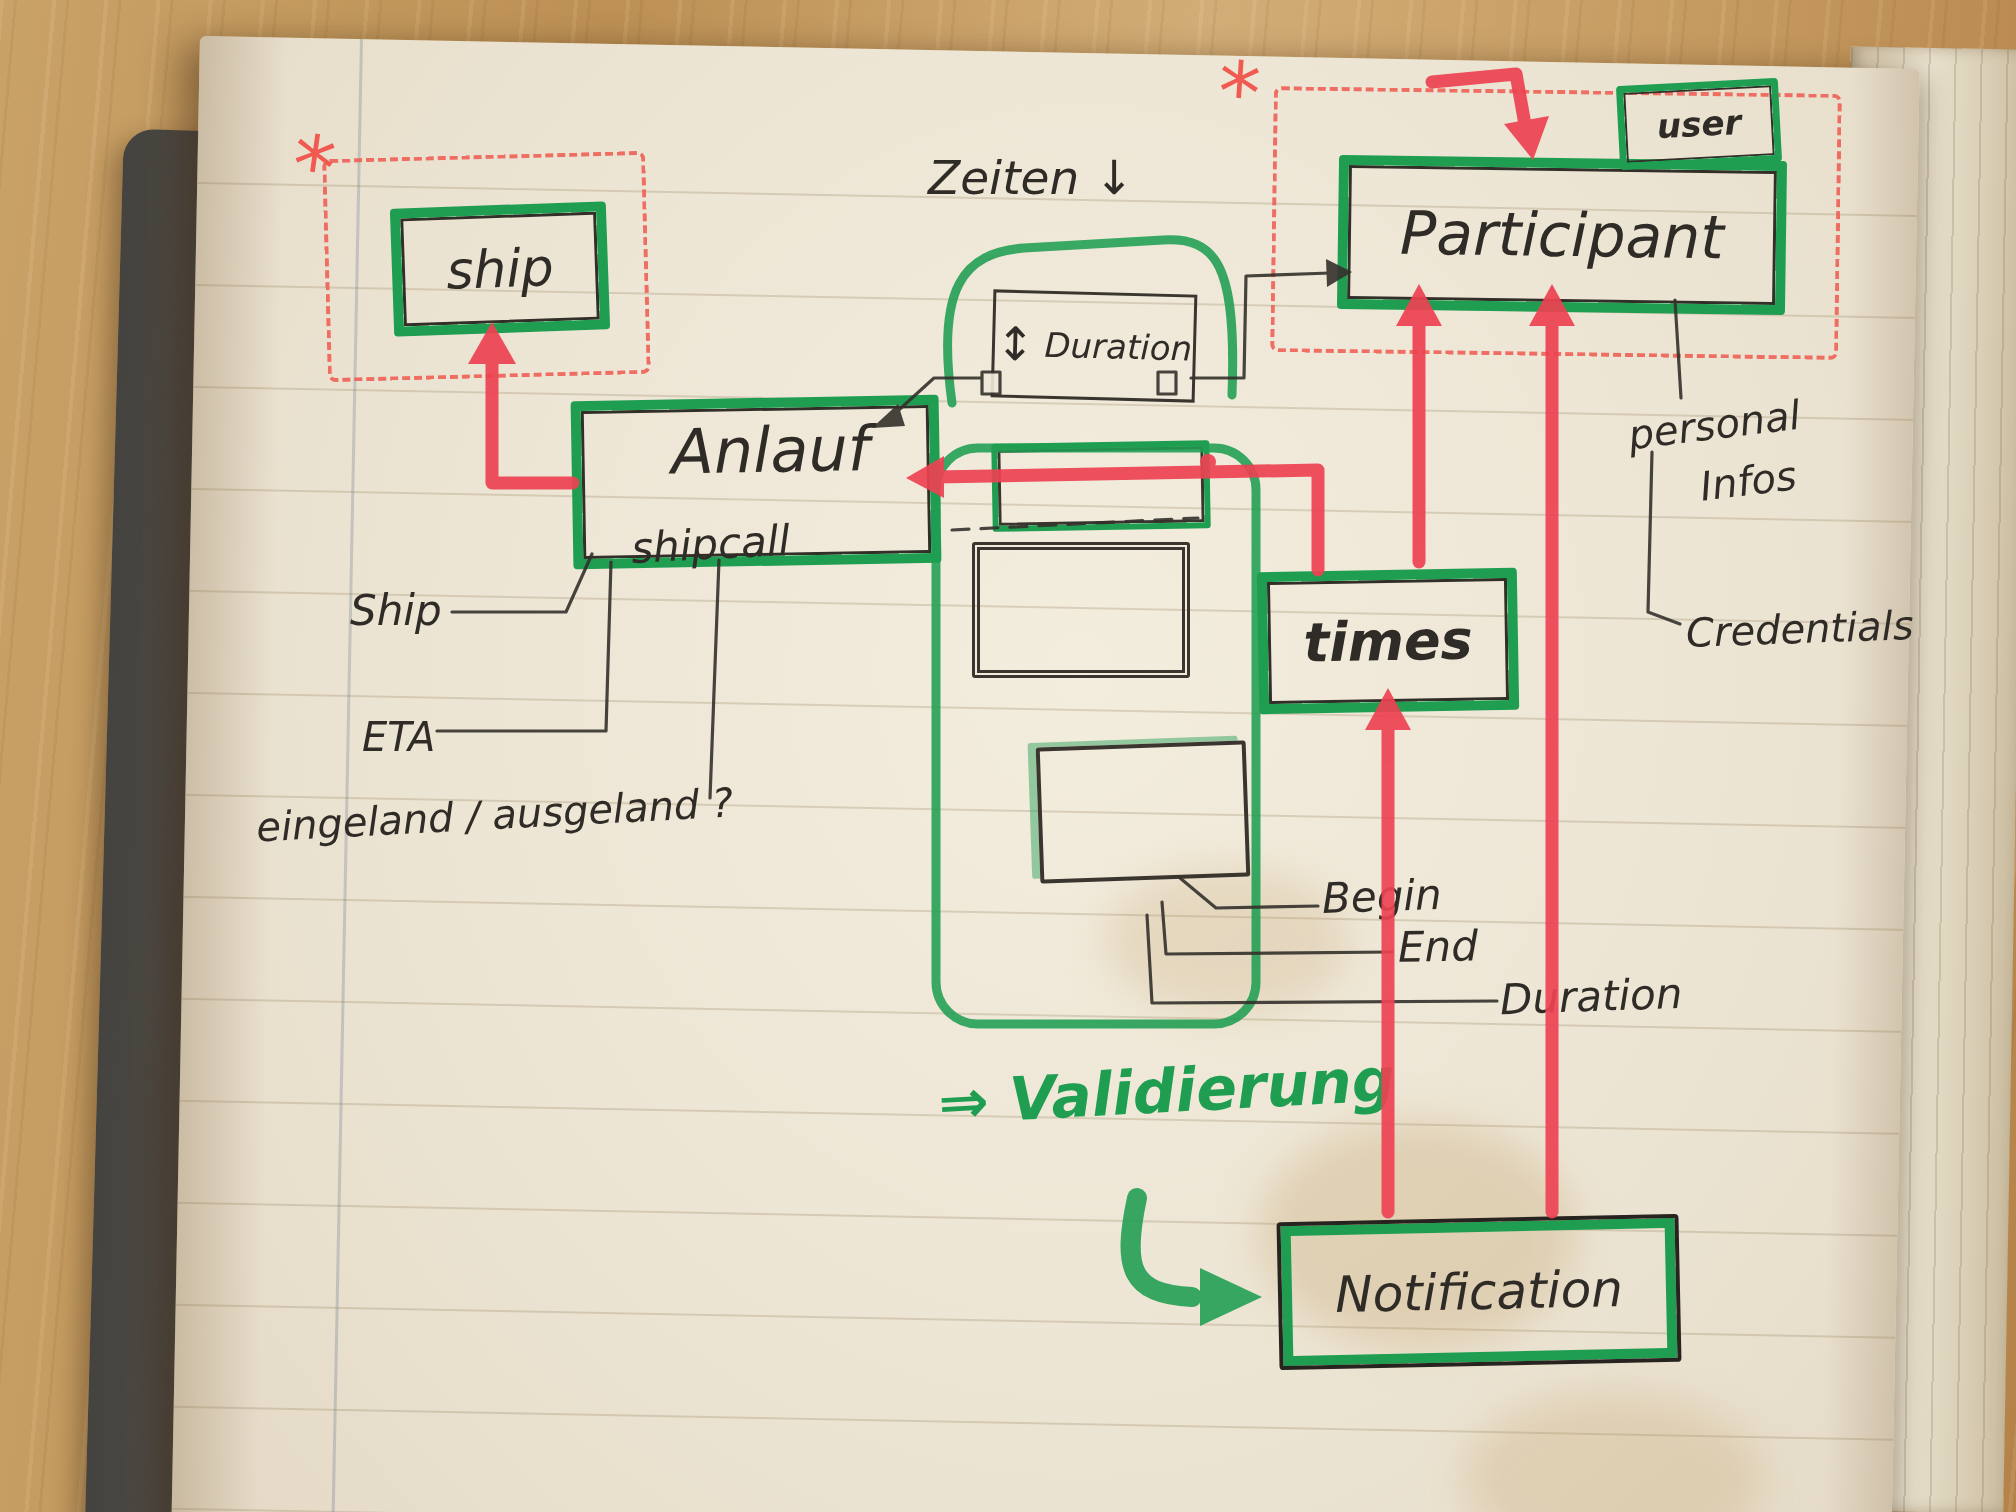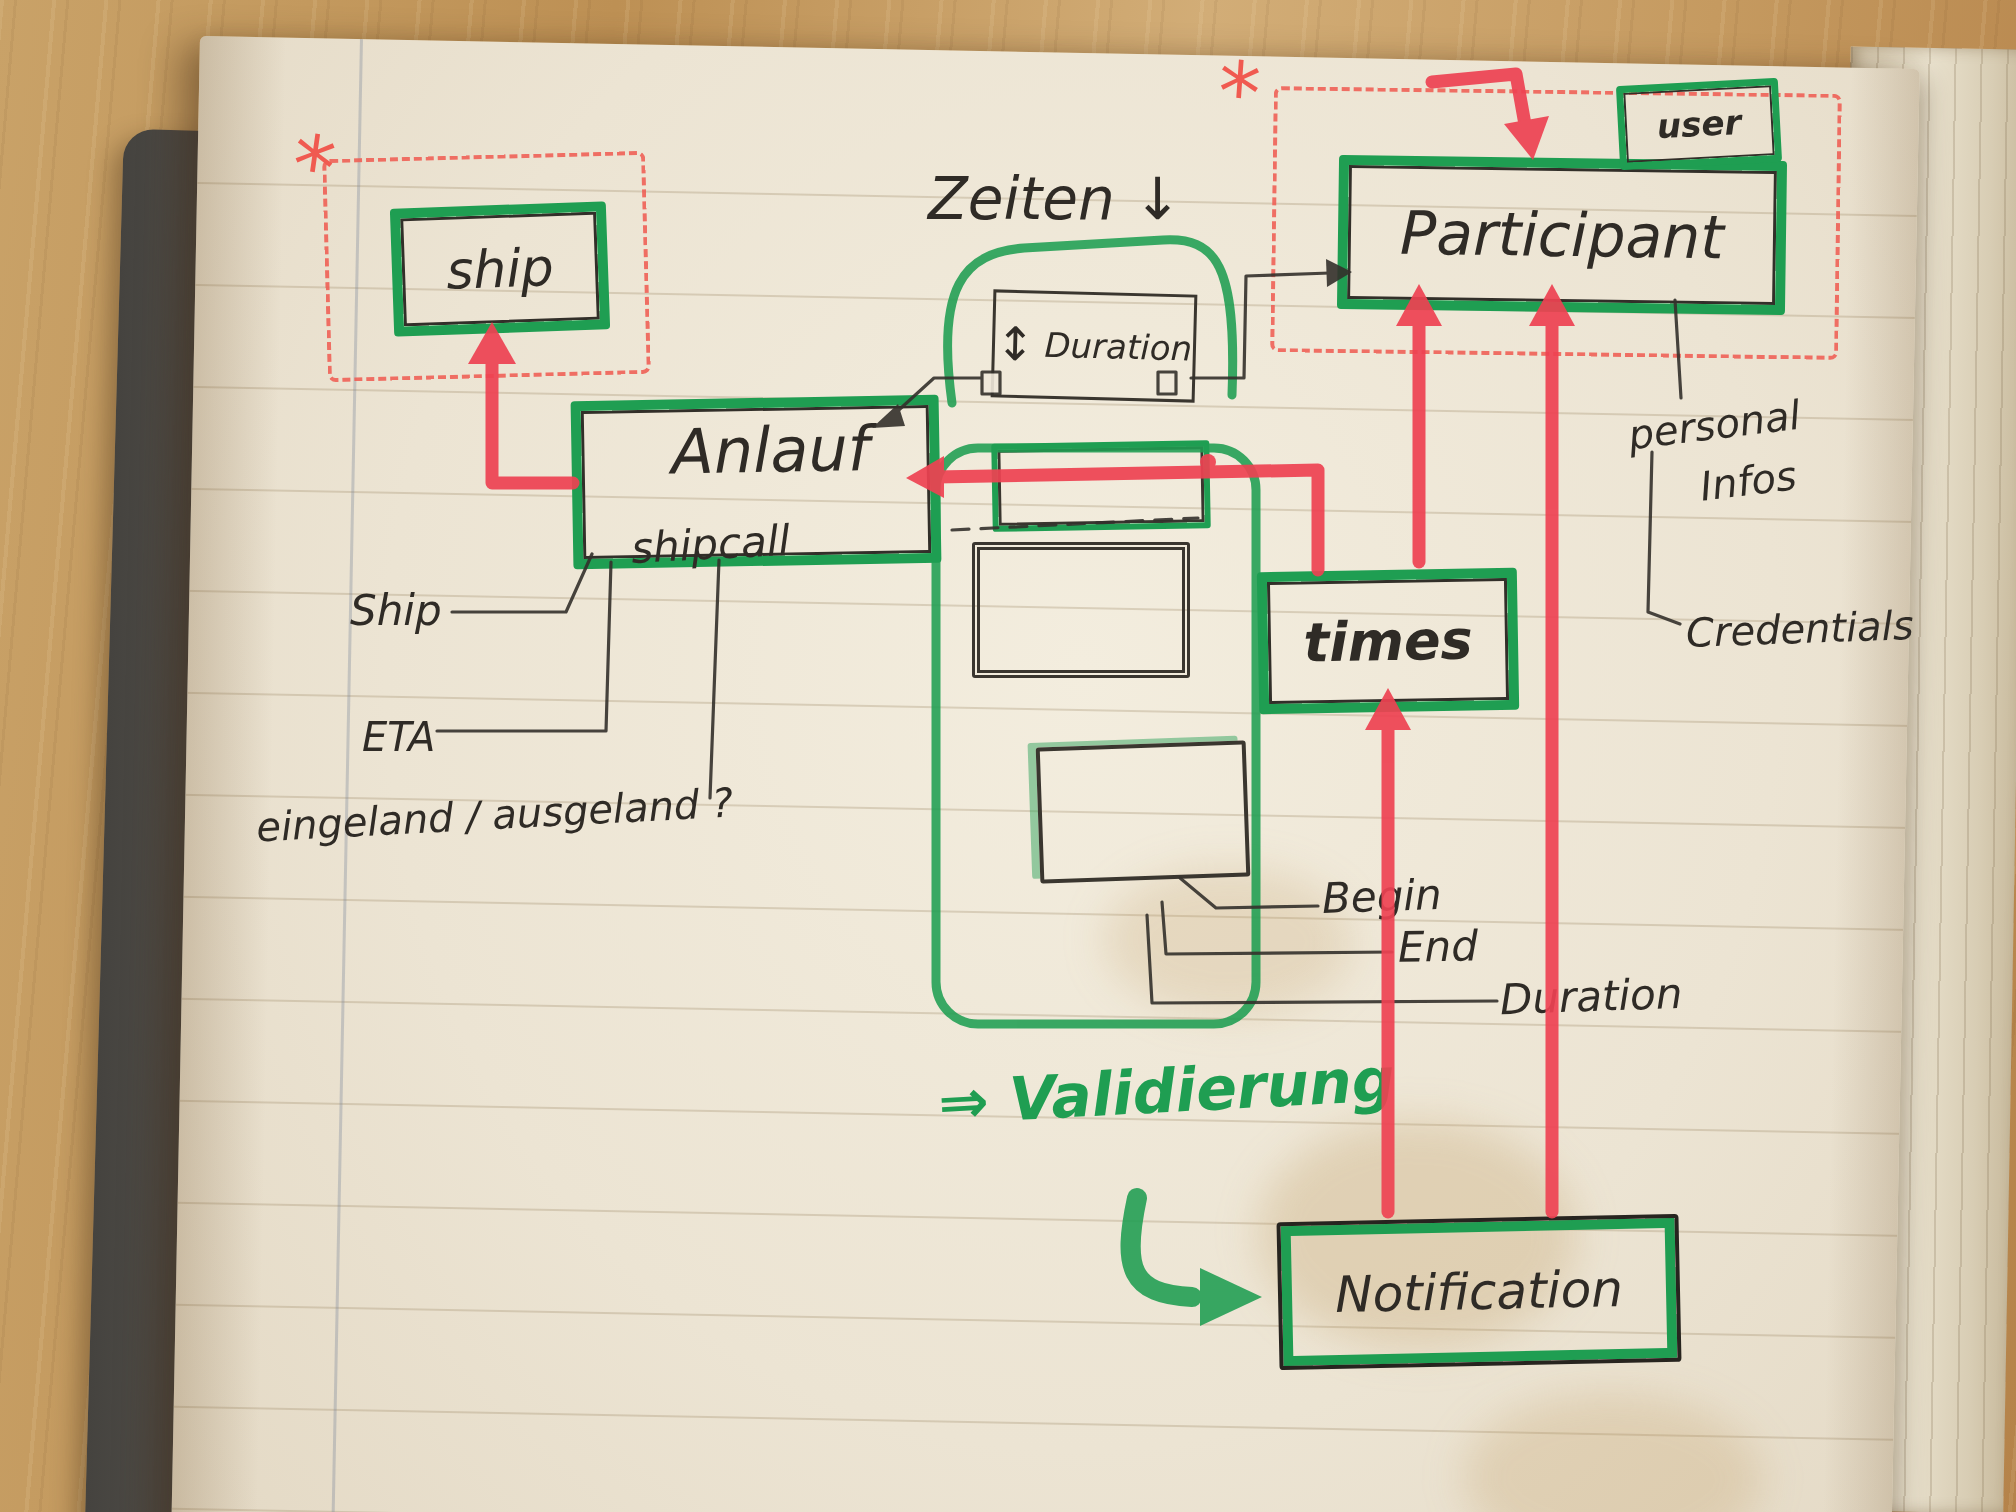--- a/index.html
+++ b/index.html
@@ -123,21 +123,21 @@
   </div>
 
   <div class="box notification-box">
     <span class="hw" style="position:static;font-size:50px;">Notification</span>
   </div>
 
   <div class="box recA"></div>
   <div class="box recB"></div>
   <div class="box recC"></div>
 
-  <div class="hw" style="left:928px;top:165px;font-size:58px;">Zeiten ↓</div>
+  <div class="hw" style="left:928px;top:150px;font-size:47px;">Zeiten ↓</div>
 
   <div class="hw" style="left:350px;top:586px;font-size:42px;">Ship</div>
   <div class="hw" style="left:362px;top:714px;font-size:40px;">ETA</div>
   <div class="hw" style="left:256px;top:792px;font-size:40px;transform:rotate(-3deg);">eingeland / ausgeland ?</div>
 
   <div class="hw" style="left:1628px;top:402px;font-size:40px;transform:rotate(-7deg);">personal</div>
   <div class="hw" style="left:1700px;top:458px;font-size:40px;transform:rotate(-7deg);">Infos</div>
   <div class="hw" style="left:1686px;top:606px;font-size:40px;transform:rotate(-2deg);">Credentials</div>
 
   <div class="hw" style="left:1322px;top:872px;font-size:42px;transform:rotate(-2deg);">Begin</div>

